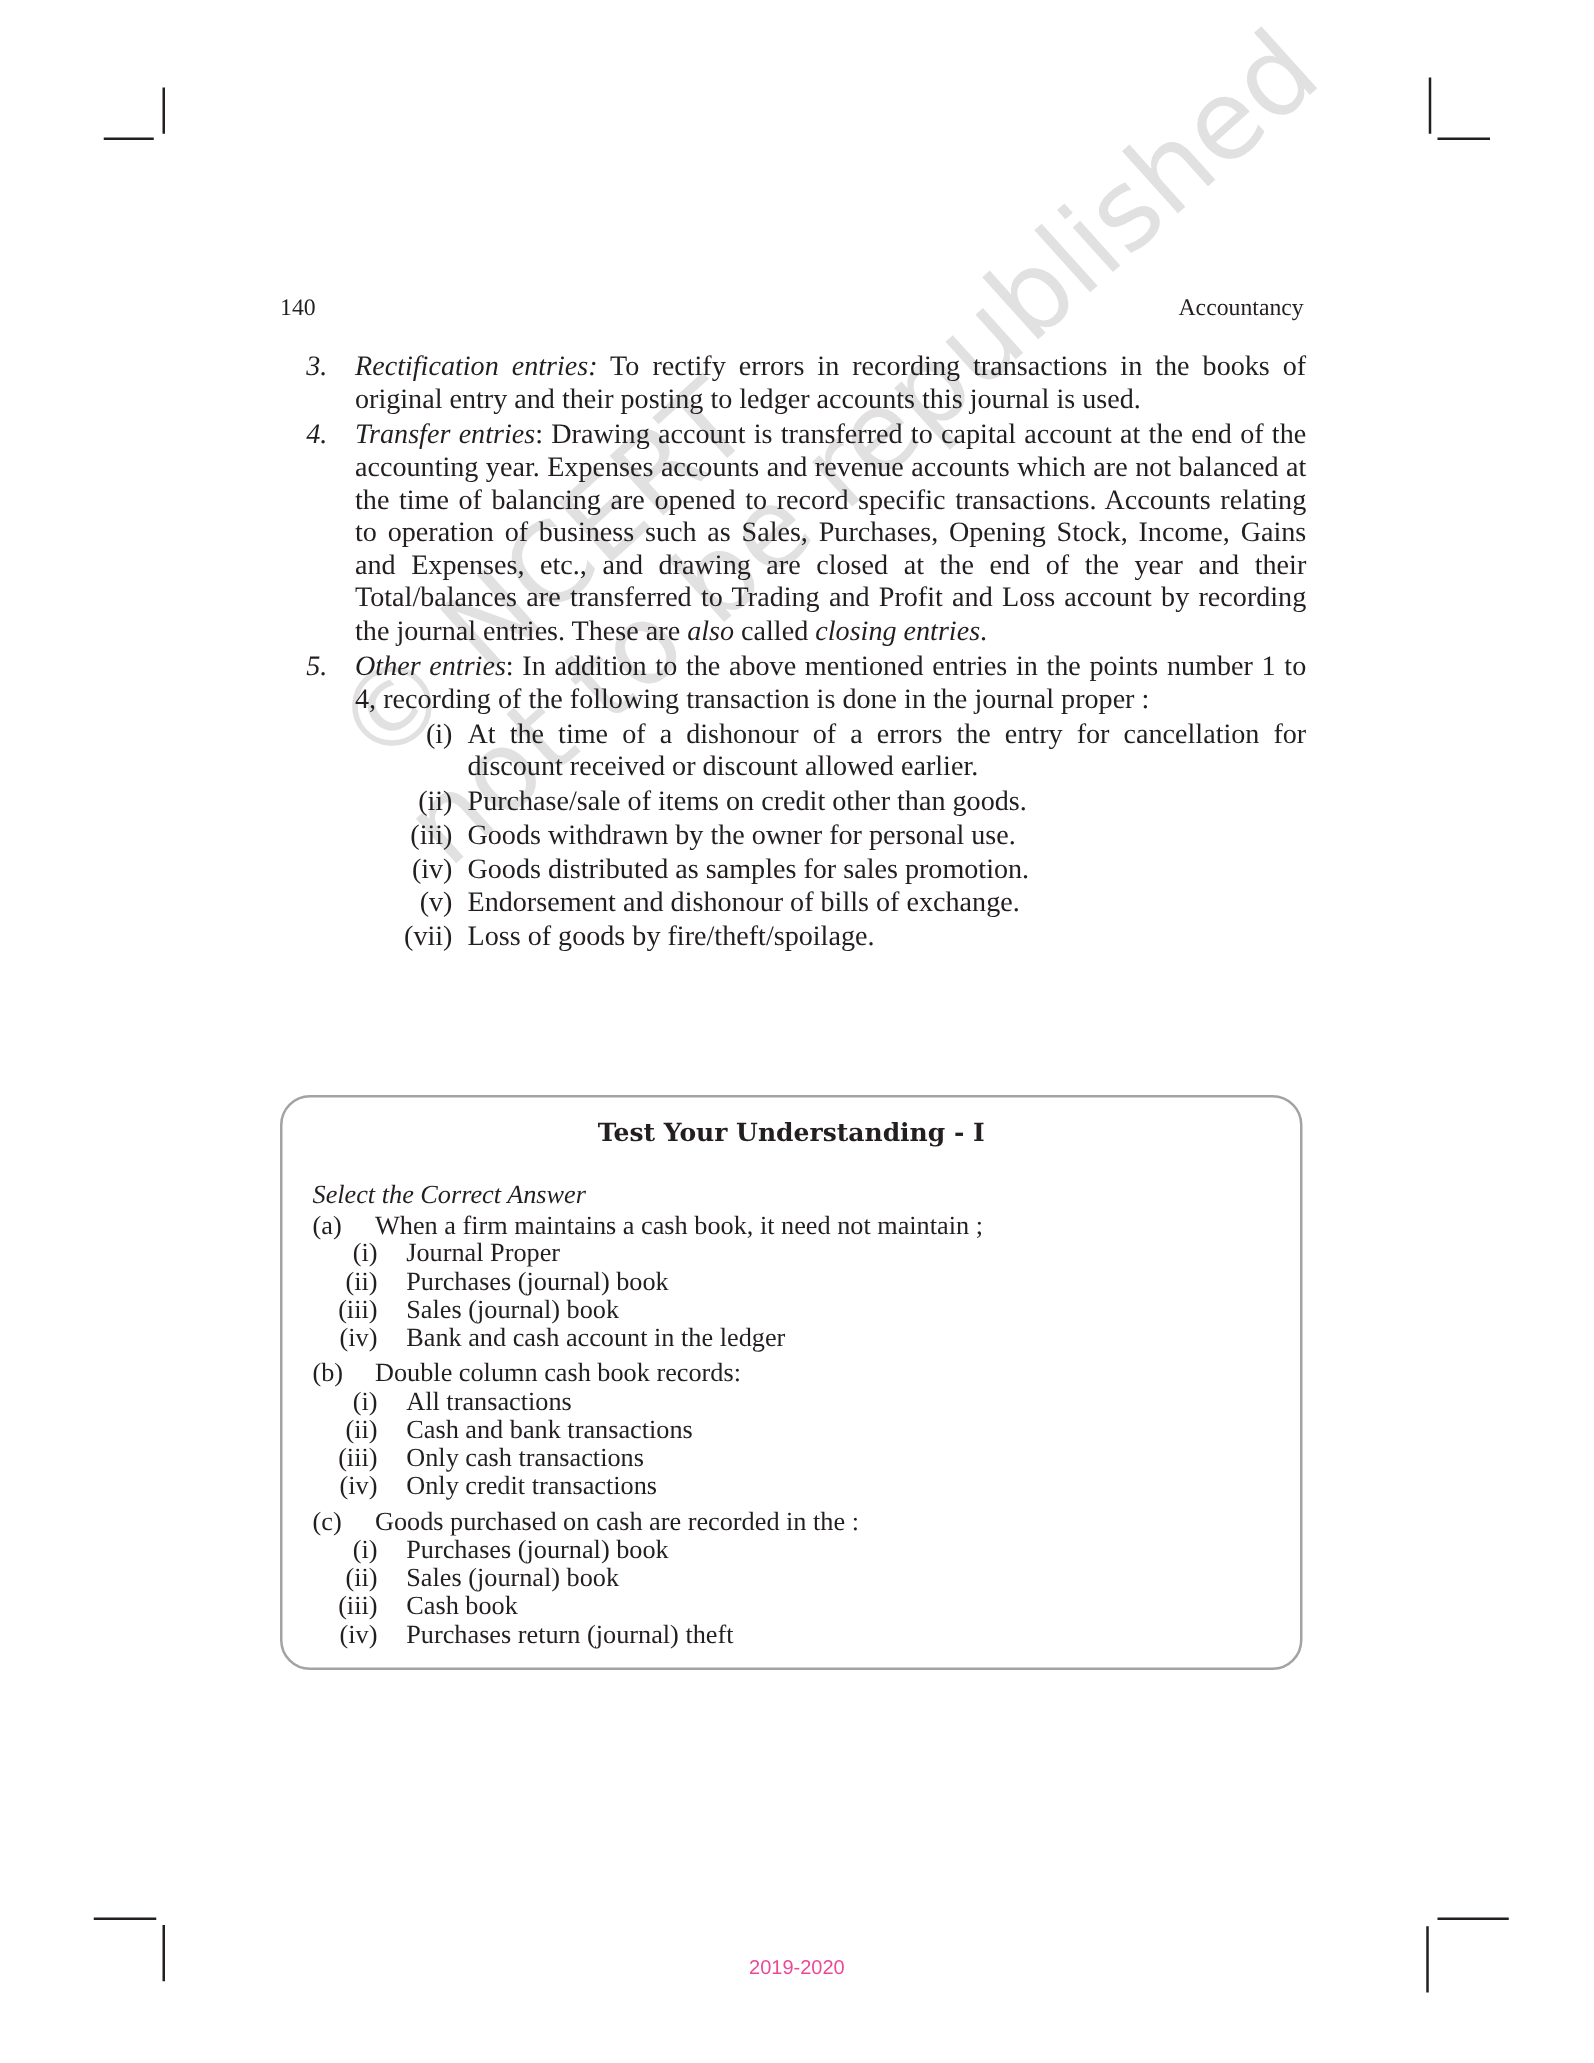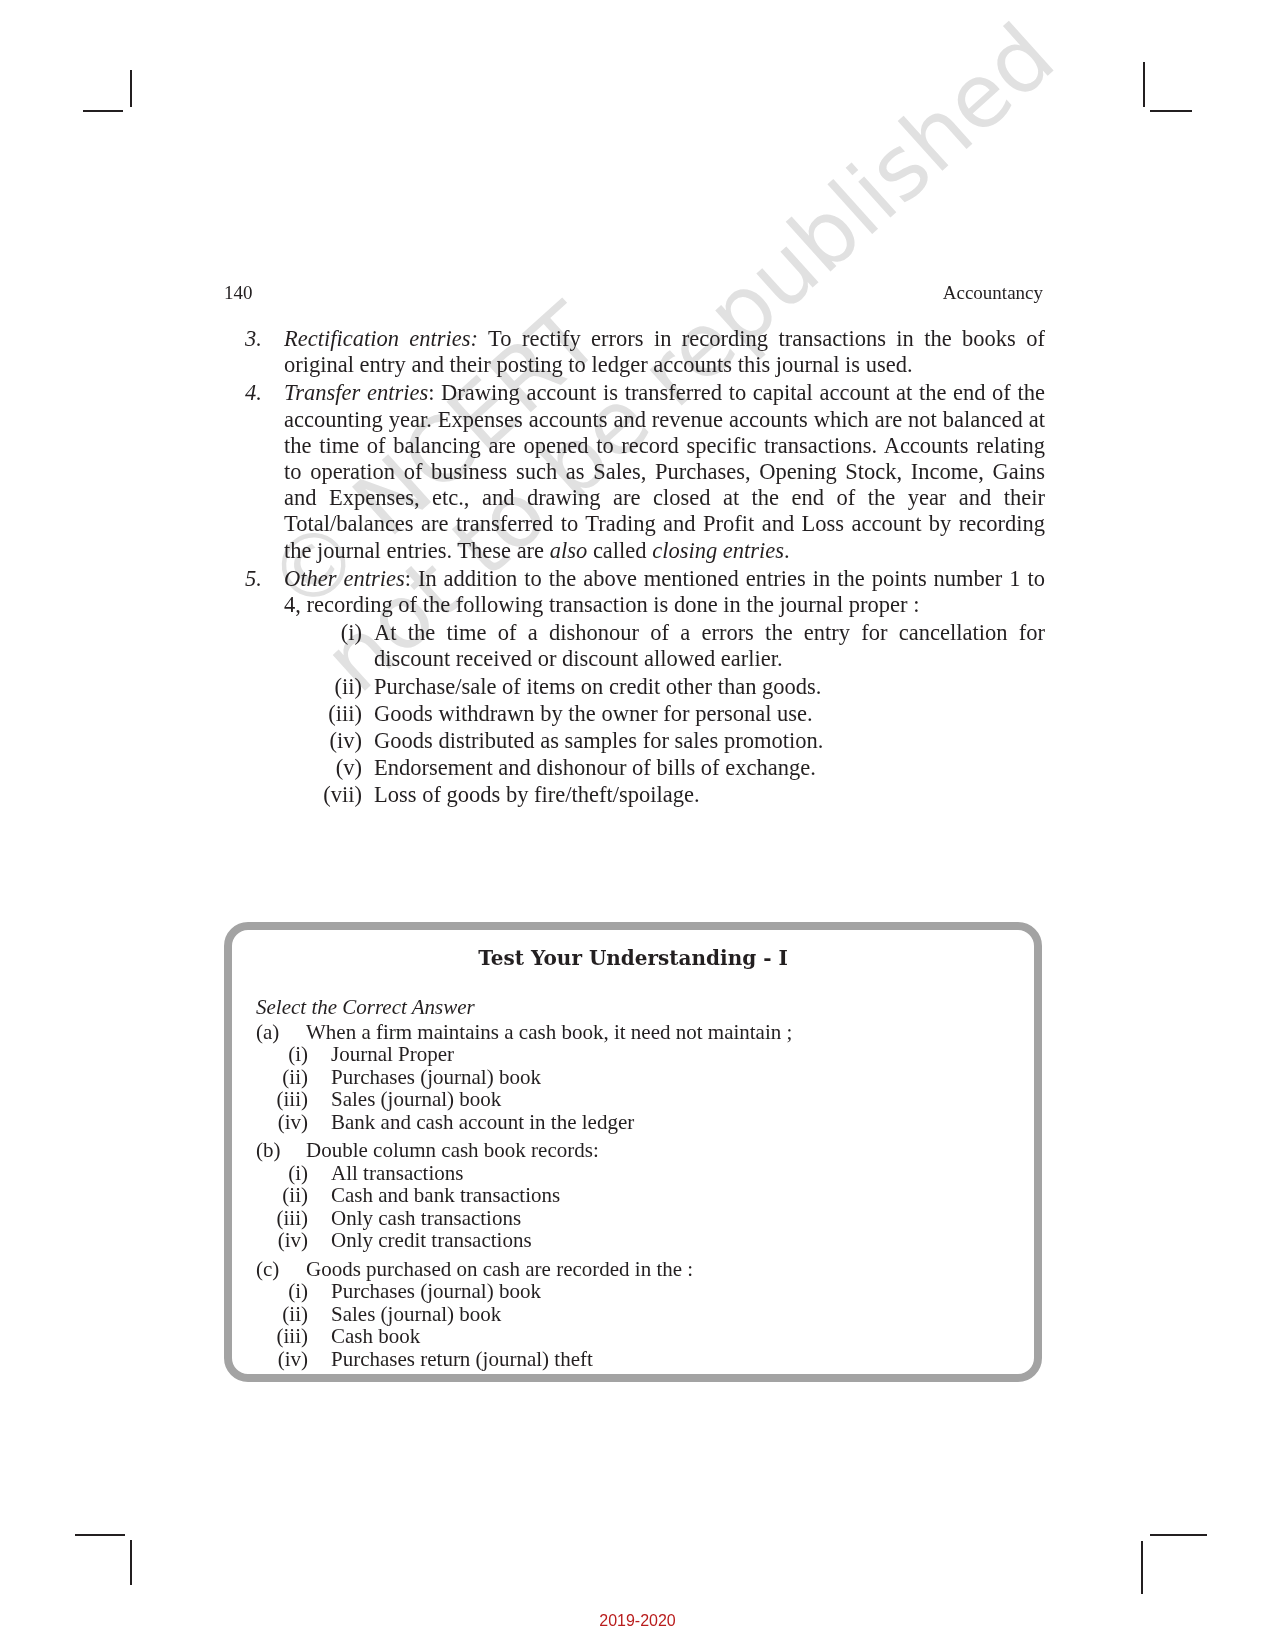--- a/index.html
+++ b/index.html
@@ -13,40 +13,40 @@
   .body-text { position: absolute; left: 245px; top: 280px; width: 800px;
                font-family: "Liberation Serif", serif; font-size: 22.5px; line-height: 26.2px; }
   .item { position: relative; padding-left: 39px; text-align: justify; }
   .item .num { position: absolute; left: 0; top: 0; font-style: italic; }
   .item em { }
   .sublist { margin-top: 2px; }
   .sub { position: relative; padding-left: 90px; margin-bottom: 1px; text-align: left; }
   .sub .rn { position: absolute; right: calc(100% - 78px); top: 0; text-align: right; white-space: nowrap; }
 
   .tyu { position: absolute; left: 224px; top: 876px; width: 818px; height: 460px;
-         border: 8px solid #a3a3a3; border-radius: 24px; box-sizing: border-box;
+         border: 2px solid #a3a3a3; border-radius: 24px; box-sizing: border-box;
          font-family: "Liberation Serif", serif; }
   .tyu-title { position: absolute; top: 16px; left: 0; right: 0; text-align: center;
                font-family: "DejaVu Serif", serif; font-weight: bold; font-size: 20px; }
   .tyu-content { position: absolute; left: 24px; top: 66px; width: 760px; font-size: 21px; line-height: 22.5px; }
   .instr { font-style: italic; margin-bottom: 2px; }
   .q { position: relative; padding-left: 50px; }
   .q .ql { position: absolute; left: 0; top: 0; }
   .opts { margin-bottom: 6px; }
   .opt { position: relative; padding-left: 75px; }
   .opt .ol { position: absolute; right: calc(100% - 52px); top: 0; white-space: nowrap; }
 
   .watermark { position: absolute; left: 250px; top: 560px; width: 900px; transform: rotate(-42deg);
                transform-origin: left top; font-family: "DejaVu Sans", sans-serif; color: #dcdcdc;
                font-size: 88px; line-height: 96px; pointer-events: none; z-index: 0; white-space: nowrap; }
   .watermark div { opacity: 0.85; }
-  .content-layer { position: absolute; inset: 0; z-index: 1; margin-top: 46px; }
+  .content-layer { position: absolute; inset: 0; z-index: 1; }
 
   .footer { position: absolute; top: 1566px; left: 0; right: 0; text-align: center;
-            font-family: "Liberation Sans", sans-serif; font-size: 16px; color: #b91c1c; }
+            font-family: "Liberation Sans", sans-serif; font-size: 16px; color: #ec4899; }
 </style>
 </head>
 <body>
 
 <div class="crop" style="left:83px; top:110px; width:40px; height:2px;"></div>
 <div class="crop" style="left:130px; top:70px; width:2px; height:37px;"></div>
 <div class="crop" style="left:1143px; top:62px; width:2px; height:45px;"></div>
 <div class="crop" style="left:1150px; top:110px; width:42px; height:2px;"></div>
 <div class="crop" style="left:75px; top:1534px; width:50px; height:2px;"></div>
 <div class="crop" style="left:130px; top:1540px; width:2px; height:45px;"></div>

